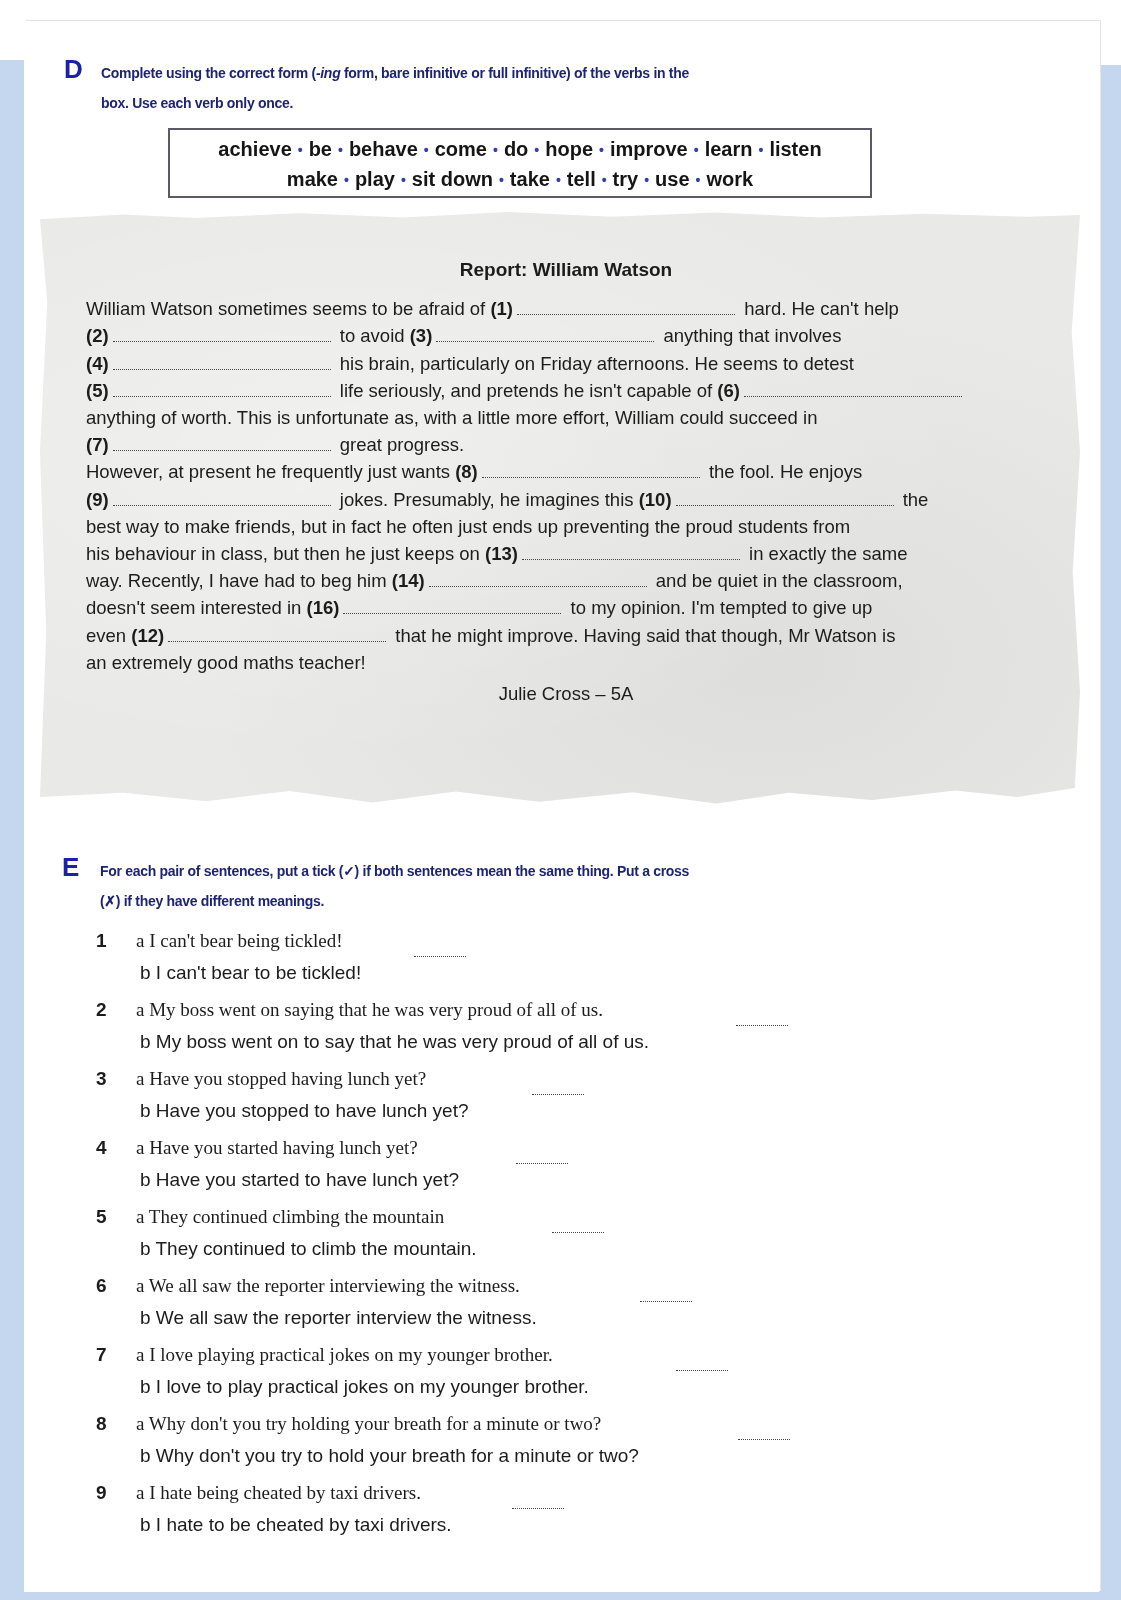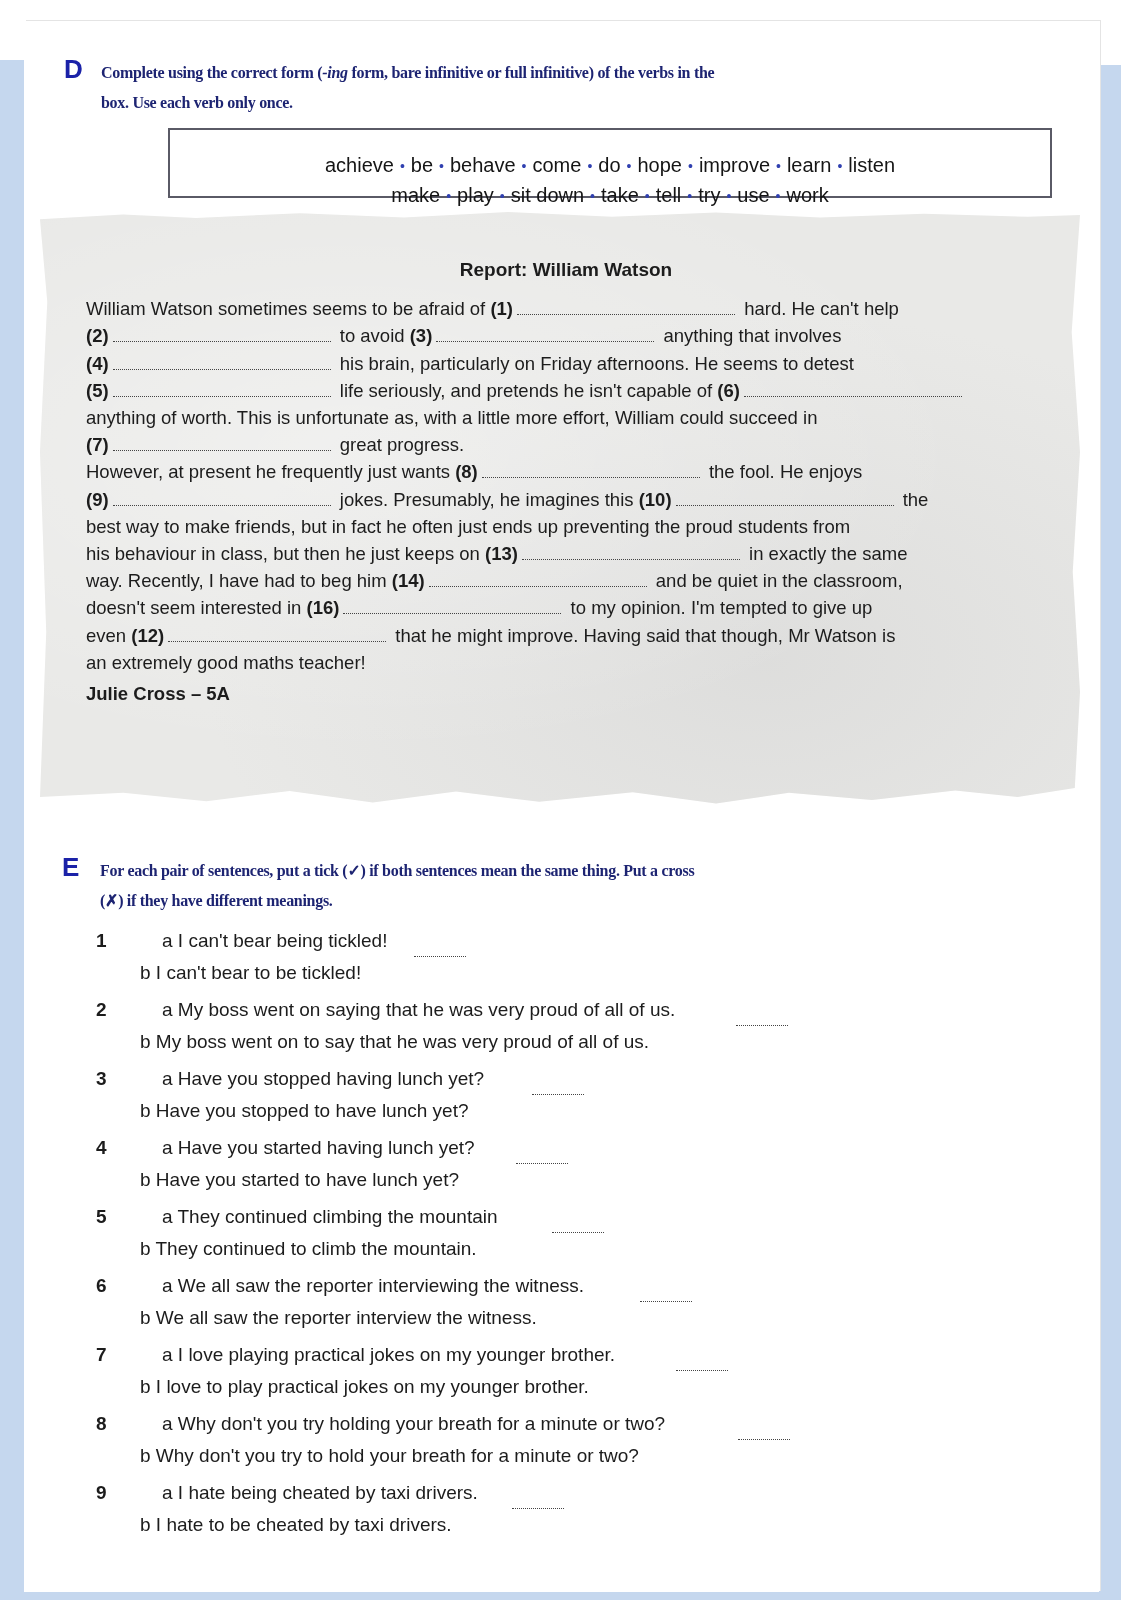--- a/index.html
+++ b/index.html
@@ -20,34 +20,34 @@
     position:absolute; left:0; bottom:0; width:1121px; height:8px;
     background:#c5d7ee;
   }
   .page {
     position:absolute; left:26px; top:20px; width:1074px; height:1570px;
     background:#ffffff;
     border-top:1px solid #e4e4e4; border-right:1px solid #e4e4e4;
   }
   .ex-head {
     position:absolute; color:#1d2472;
-    font-family:Liberation Serif, serif;
-    font-weight:bold; font-size:16px; line-height:30px;
+    font-family:Liberation Sans, sans-serif;
+    font-weight:bold; font-size:14px; line-height:30px;
     letter-spacing:-0.3px;
   }
   .ex-letter {
     position:absolute; color:#1b22a8; font-weight:900;
     font-family:"Liberation Sans", sans-serif; font-size:26px;
   }
   .ex-head .it { font-style:italic; }
   .verb-box {
-    position:absolute; left:168px; top:128px; width:884px; height:70px;
+    position:absolute; left:168px; top:128px; width:704px; height:70px;
     border:2px solid #5a5a66; box-sizing:border-box;
-    text-align:center; font-weight:normal; font-size:20px; line-height:29px;
-    color:#151515; padding-top:21px;
+    text-align:center; font-weight:bold; font-size:20px; line-height:29px;
+    color:#151515; padding-top:5px;
   }
   .verb-box .dot { color:#3040b0; margin:0 6px; font-size:14px; vertical-align:middle; }
   .verb-box .row { display:block; }
   .paper {
     position:absolute; left:40px; top:212px; width:1040px; height:600px;
     background:#e9e9e7;
     background-image:
       radial-gradient(ellipse at 30% 40%, rgba(255,255,255,0.35), transparent 60%),
       radial-gradient(ellipse at 70% 75%, rgba(200,200,200,0.35), transparent 55%);
     clip-path: polygon(0% 1.2%, 8% 0.4%, 15% 1%, 25% 0.2%, 35% 0.9%, 45% 0%, 55% 0.8%, 65% 0.1%, 75% 0.9%, 85% 0.3%, 95% 0.8%, 100% 0.5%, 99.2% 20%, 100% 40%, 99.3% 60%, 100% 80%, 99.5% 96%, 94% 97.5%, 88% 96.4%, 80% 98%, 72% 96.8%, 65% 98.6%, 57% 96.7%, 48% 98.3%, 40% 96.6%, 32% 98.4%, 24% 96.5%, 16% 98.2%, 8% 96.8%, 0% 97.5%, 0.6% 70%, 0% 40%, 0.7% 15%);
@@ -57,28 +57,28 @@
     font-family:"Liberation Sans", sans-serif; font-size:18.5px; line-height:27.2px;
     color:#1c1c1c;
   }
   .paper-inner .title { font-weight:bold; font-size:19px; margin-bottom:12px;text-align:center; }
   .paper-inner .line { white-space:nowrap; }
   .paper-inner b { font-weight:bold; }
   .gap {
     display:inline-block; width:218px; border-bottom:1.5px dotted #444;
     height:1px; vertical-align:baseline; margin:0 4px;
   }
-  .sign { font-weight:bold; margin-top:4px; }
+  .sign { font-weight:normal; margin-top:4px;text-align:center; }
   .items {
     position:absolute; left:96px; top:930px;
     font-family:"Liberation Sans", sans-serif; font-size:19px; color:#1c1c1c;
   }
   .item { position:relative; height:69px; }
   .item .num { position:absolute; left:0; top:0; font-weight:bold; }
-  .item .a { position:absolute; left:66px; top:0; white-space:nowrap; }
+  .item .a { position:absolute; left:40px; top:0; white-space:nowrap;font-family:Liberation Serif, serif; }
   .item .b { position:absolute; left:44px; top:32px; white-space:nowrap; }
   .item .ans {
     position:absolute; top:25px; width:52px; height:1px;
     border-bottom:1.5px dotted #444;
   }
 </style>
 </head>
 <body>
 
 <div class="blue-edge-left"></div>

